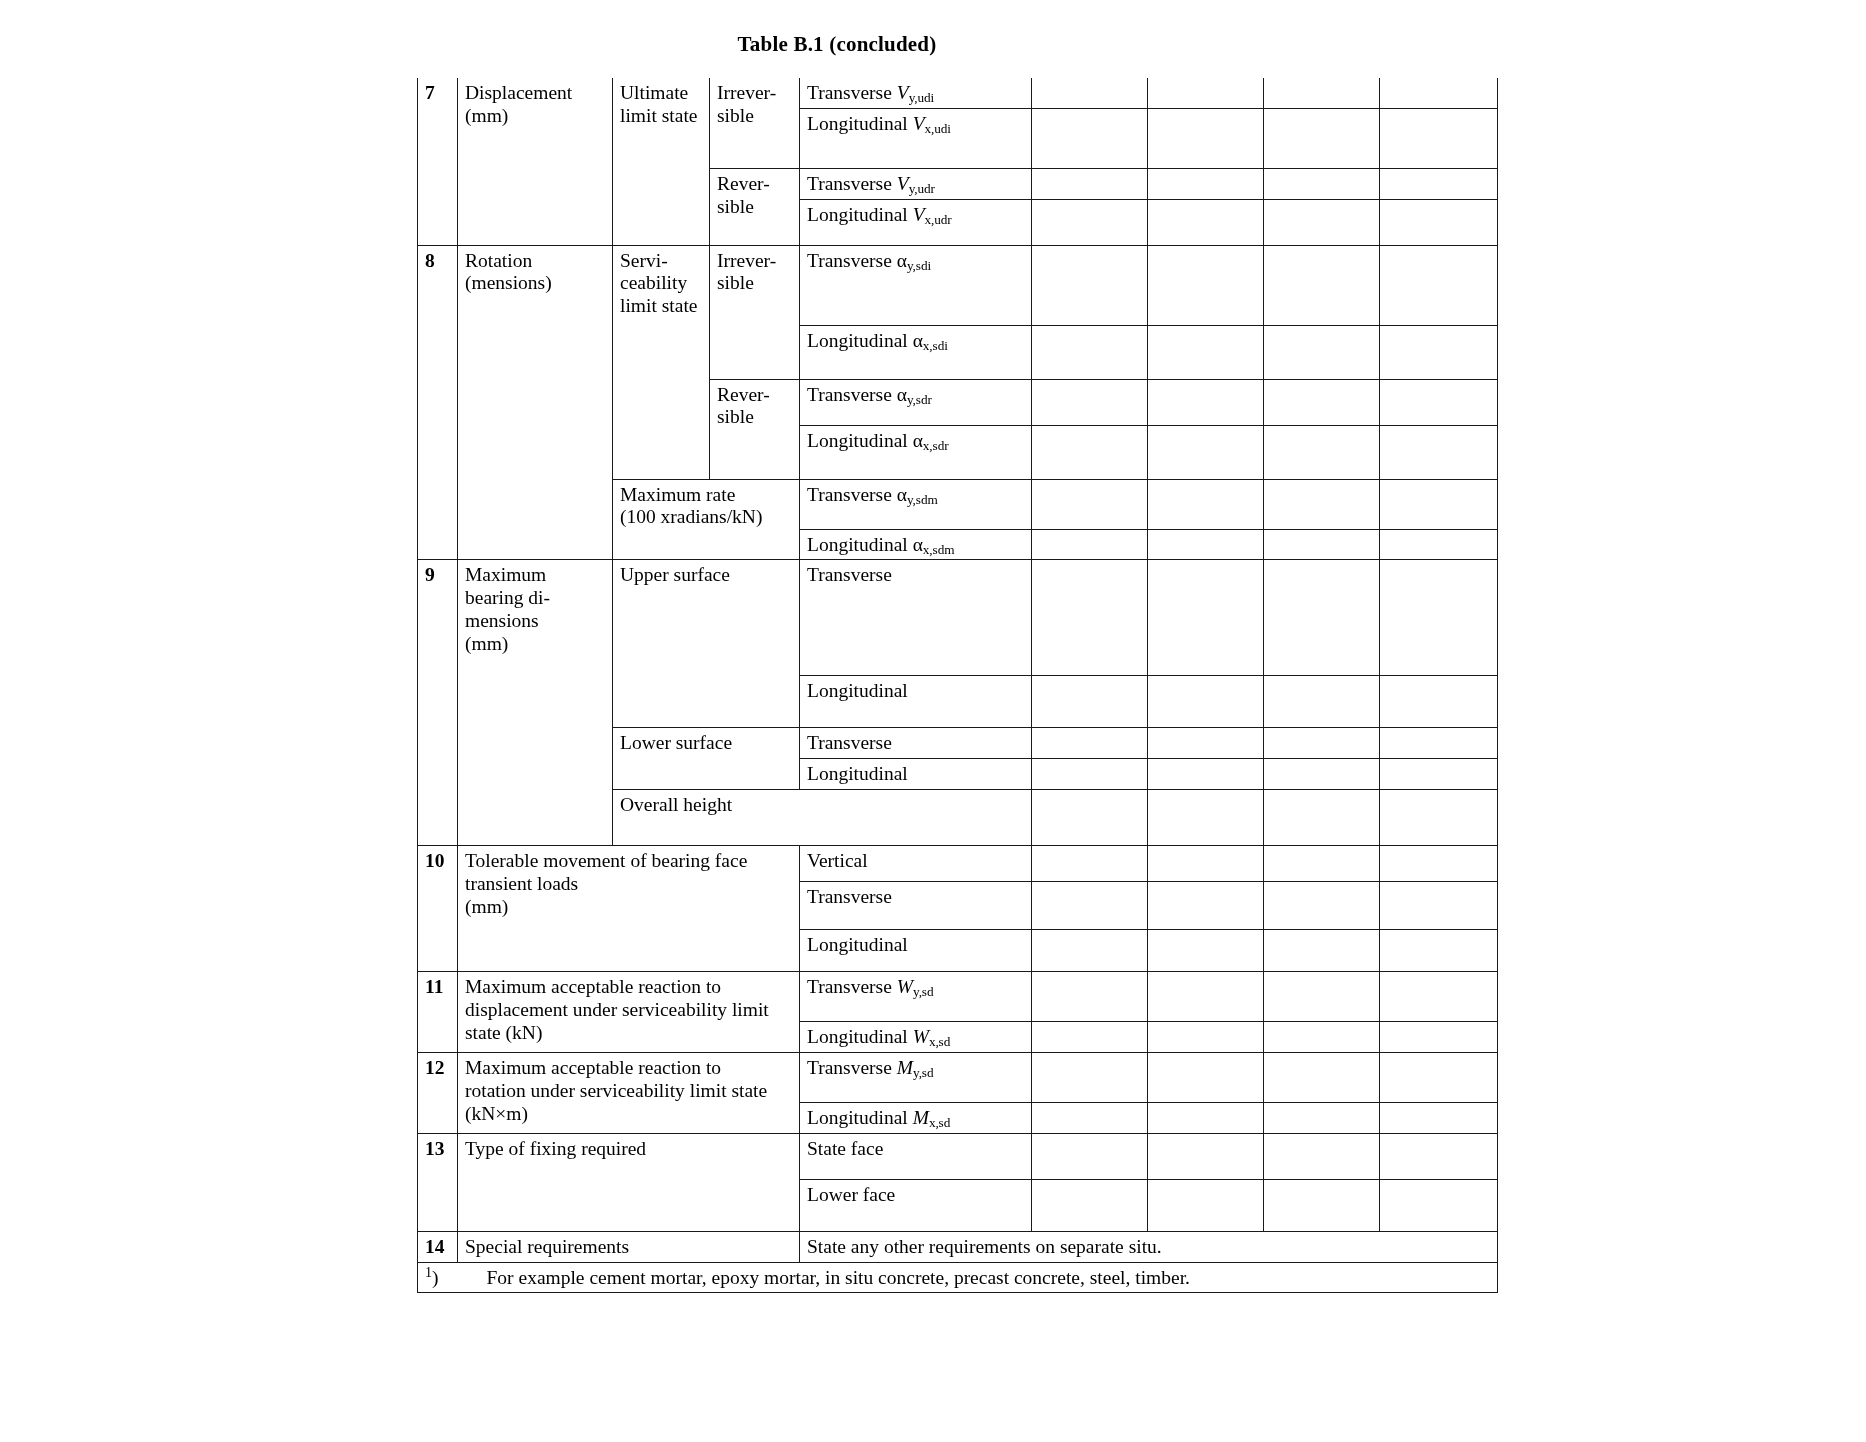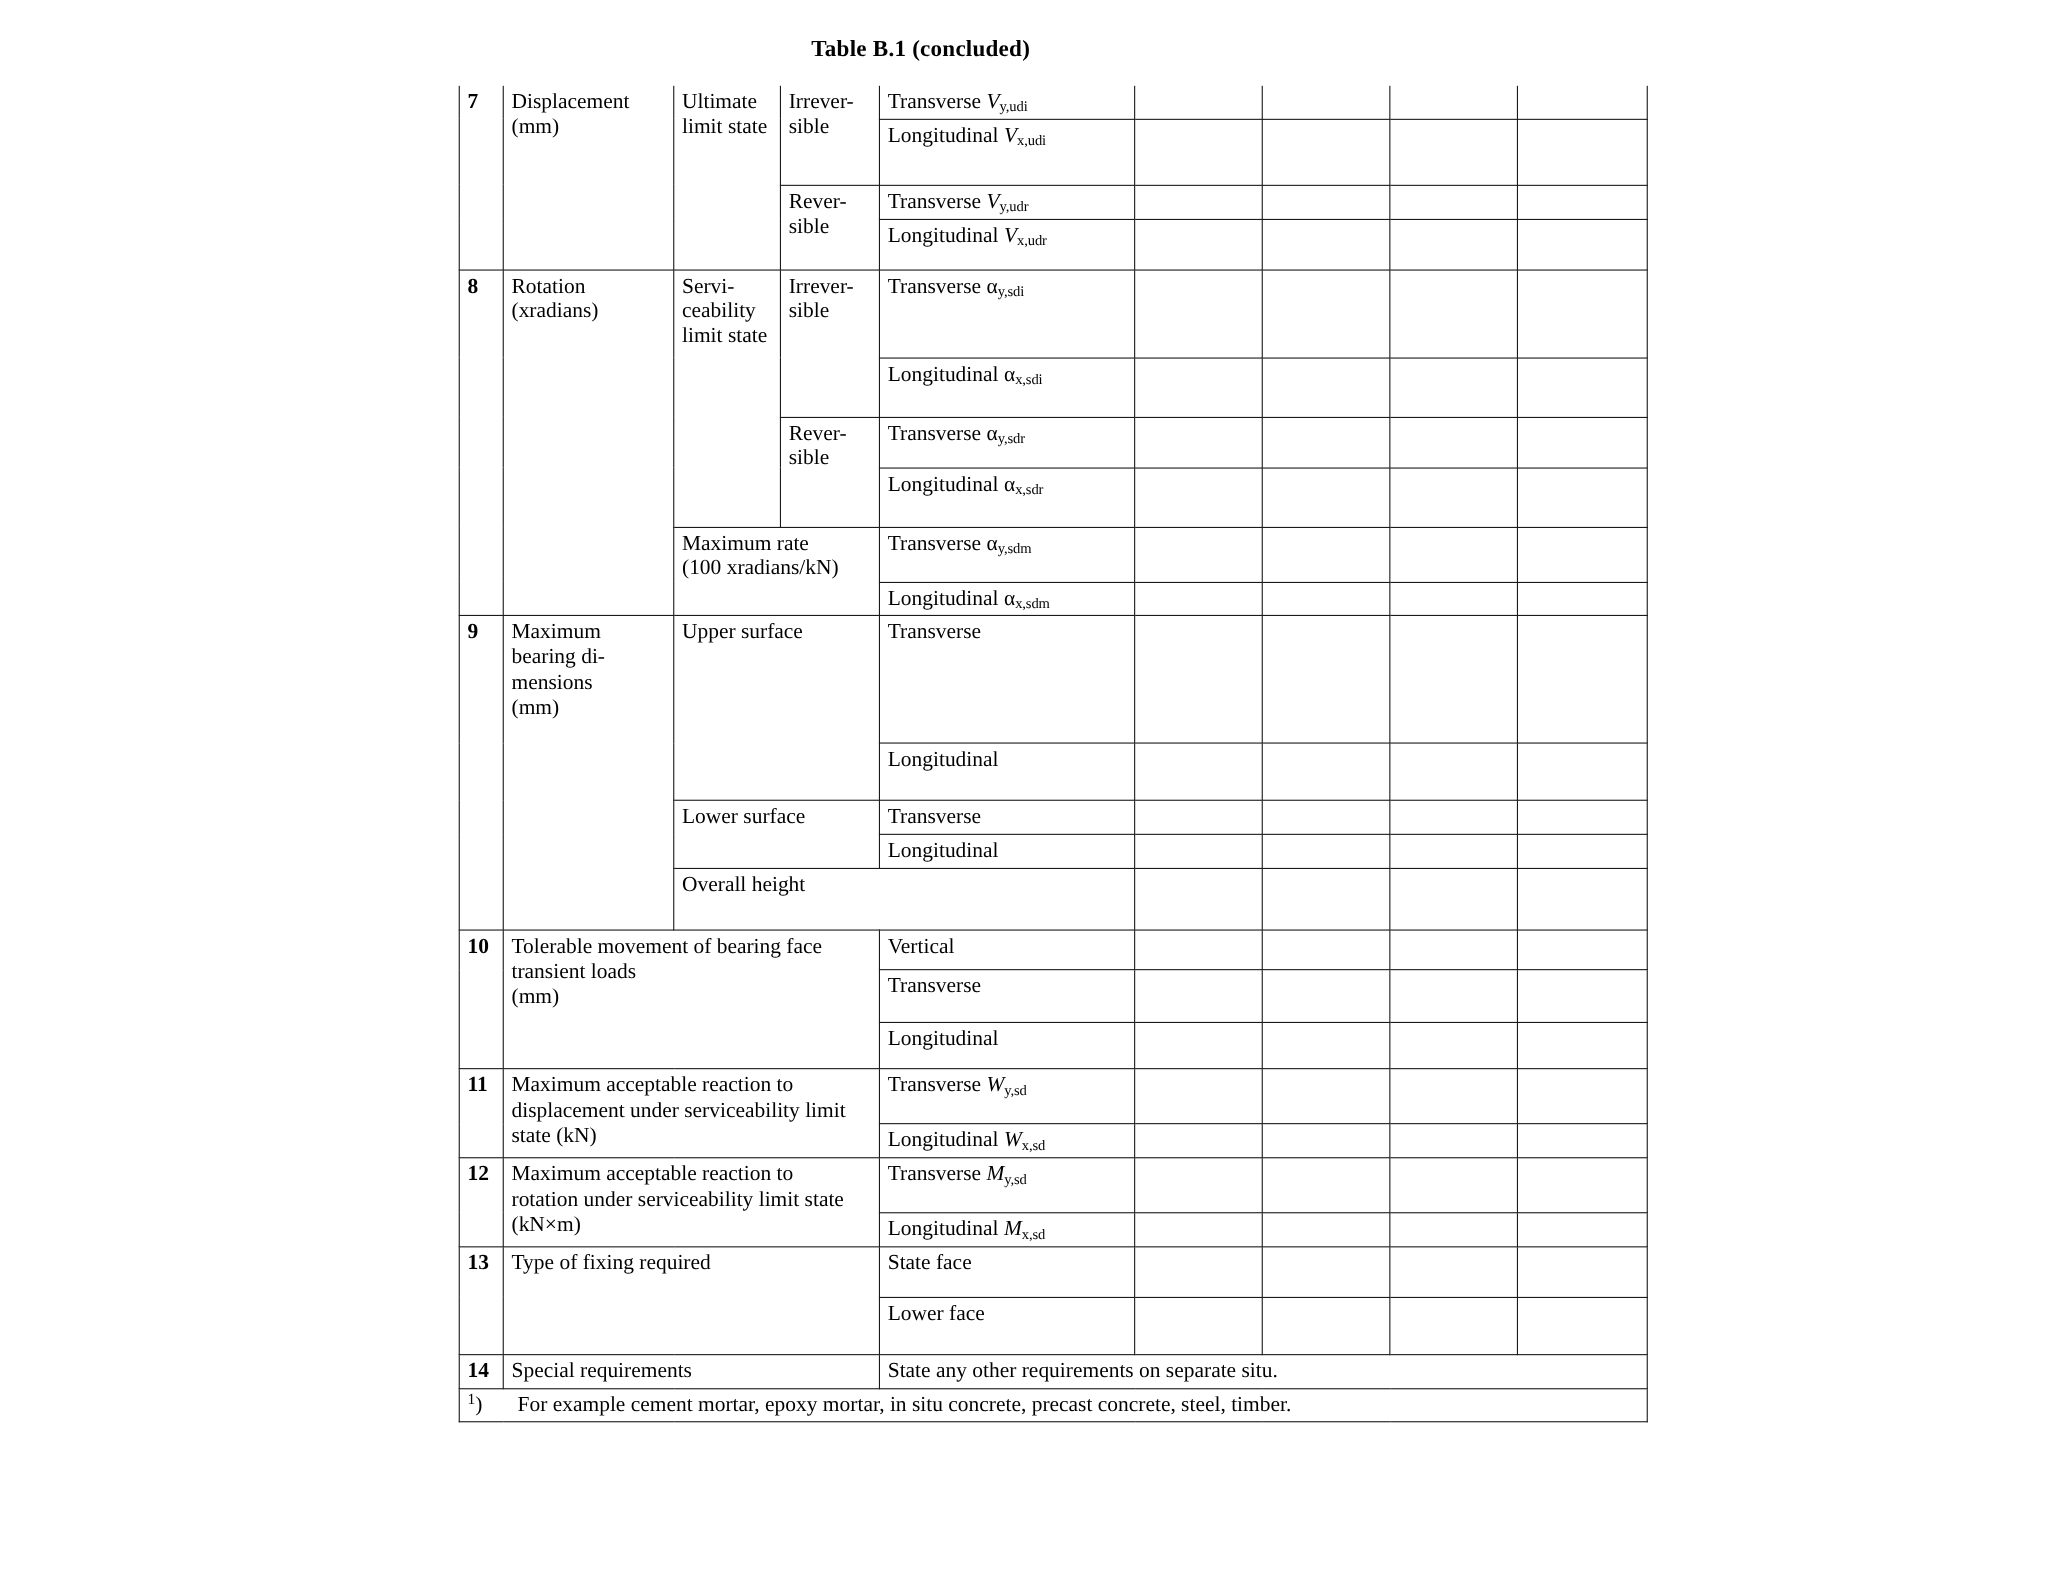--- a/index.html
+++ b/index.html
@@ -91,21 +91,21 @@
     line-height: 0;
     vertical-align: 0.5em;
   }
 
   td.footnote {
     font-size: 19.5px;
     padding-left: 6px;
     padding-top: 2px;
     padding-bottom: 2px;
   }
-  td.footnote .fn-text { margin-left: 32px; }
+  td.footnote .fn-text { margin-left: 48px; }
   td.special-label { padding-top: 3px; padding-bottom: 3px; }
 </style>
 </head>
 <body>
 
 <div id="page-title">Table B.1 (concluded)</div>
 
 <div id="table-wrap">
 <table class="b1">
   <colgroup>
@@ -161,21 +161,21 @@
     <td class="blank"></td>
     <td class="blank"></td>
     <td class="blank"></td>
     <td class="blank"></td>
   </tr>
 
   <tr>
     <td class="num" rowspan="6">8</td>
     <td rowspan="6">
       <span>Rotation</span><br>
-      <span>(xradians)</span>
+      <span>(mensions)</span>
     </td>
     <td rowspan="4">
       <span>Servi-</span><br>
       <span>ceability</span><br>
       <span>limit state</span>
     </td>
     <td rowspan="2">
       <span>Irrever-</span><br>
       <span>sible</span>
     </td>

